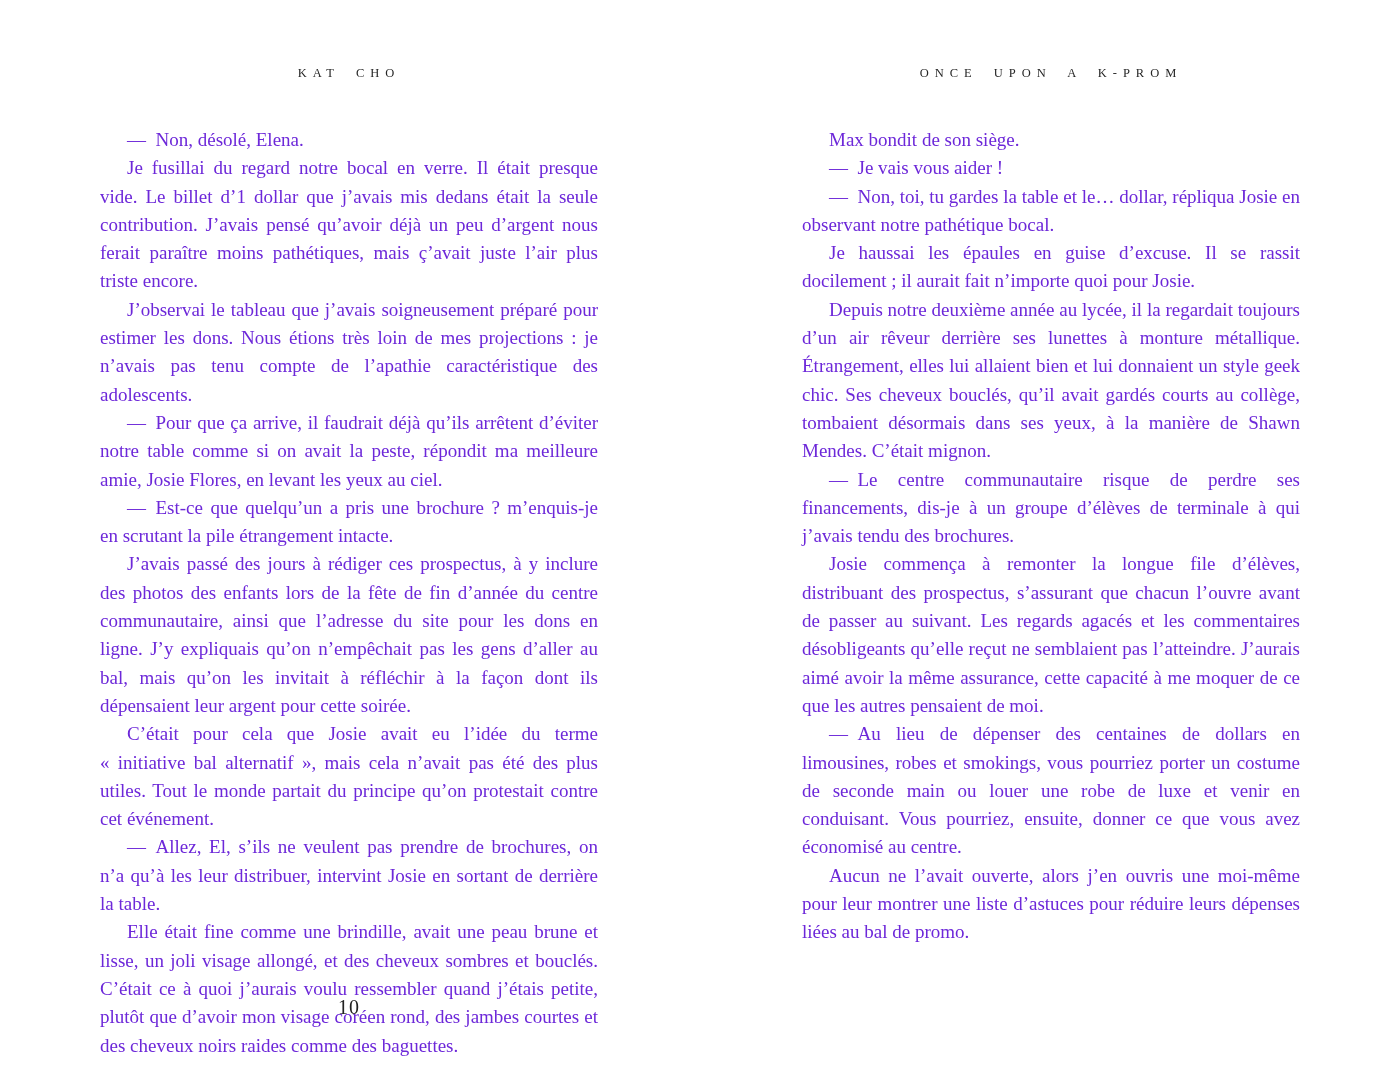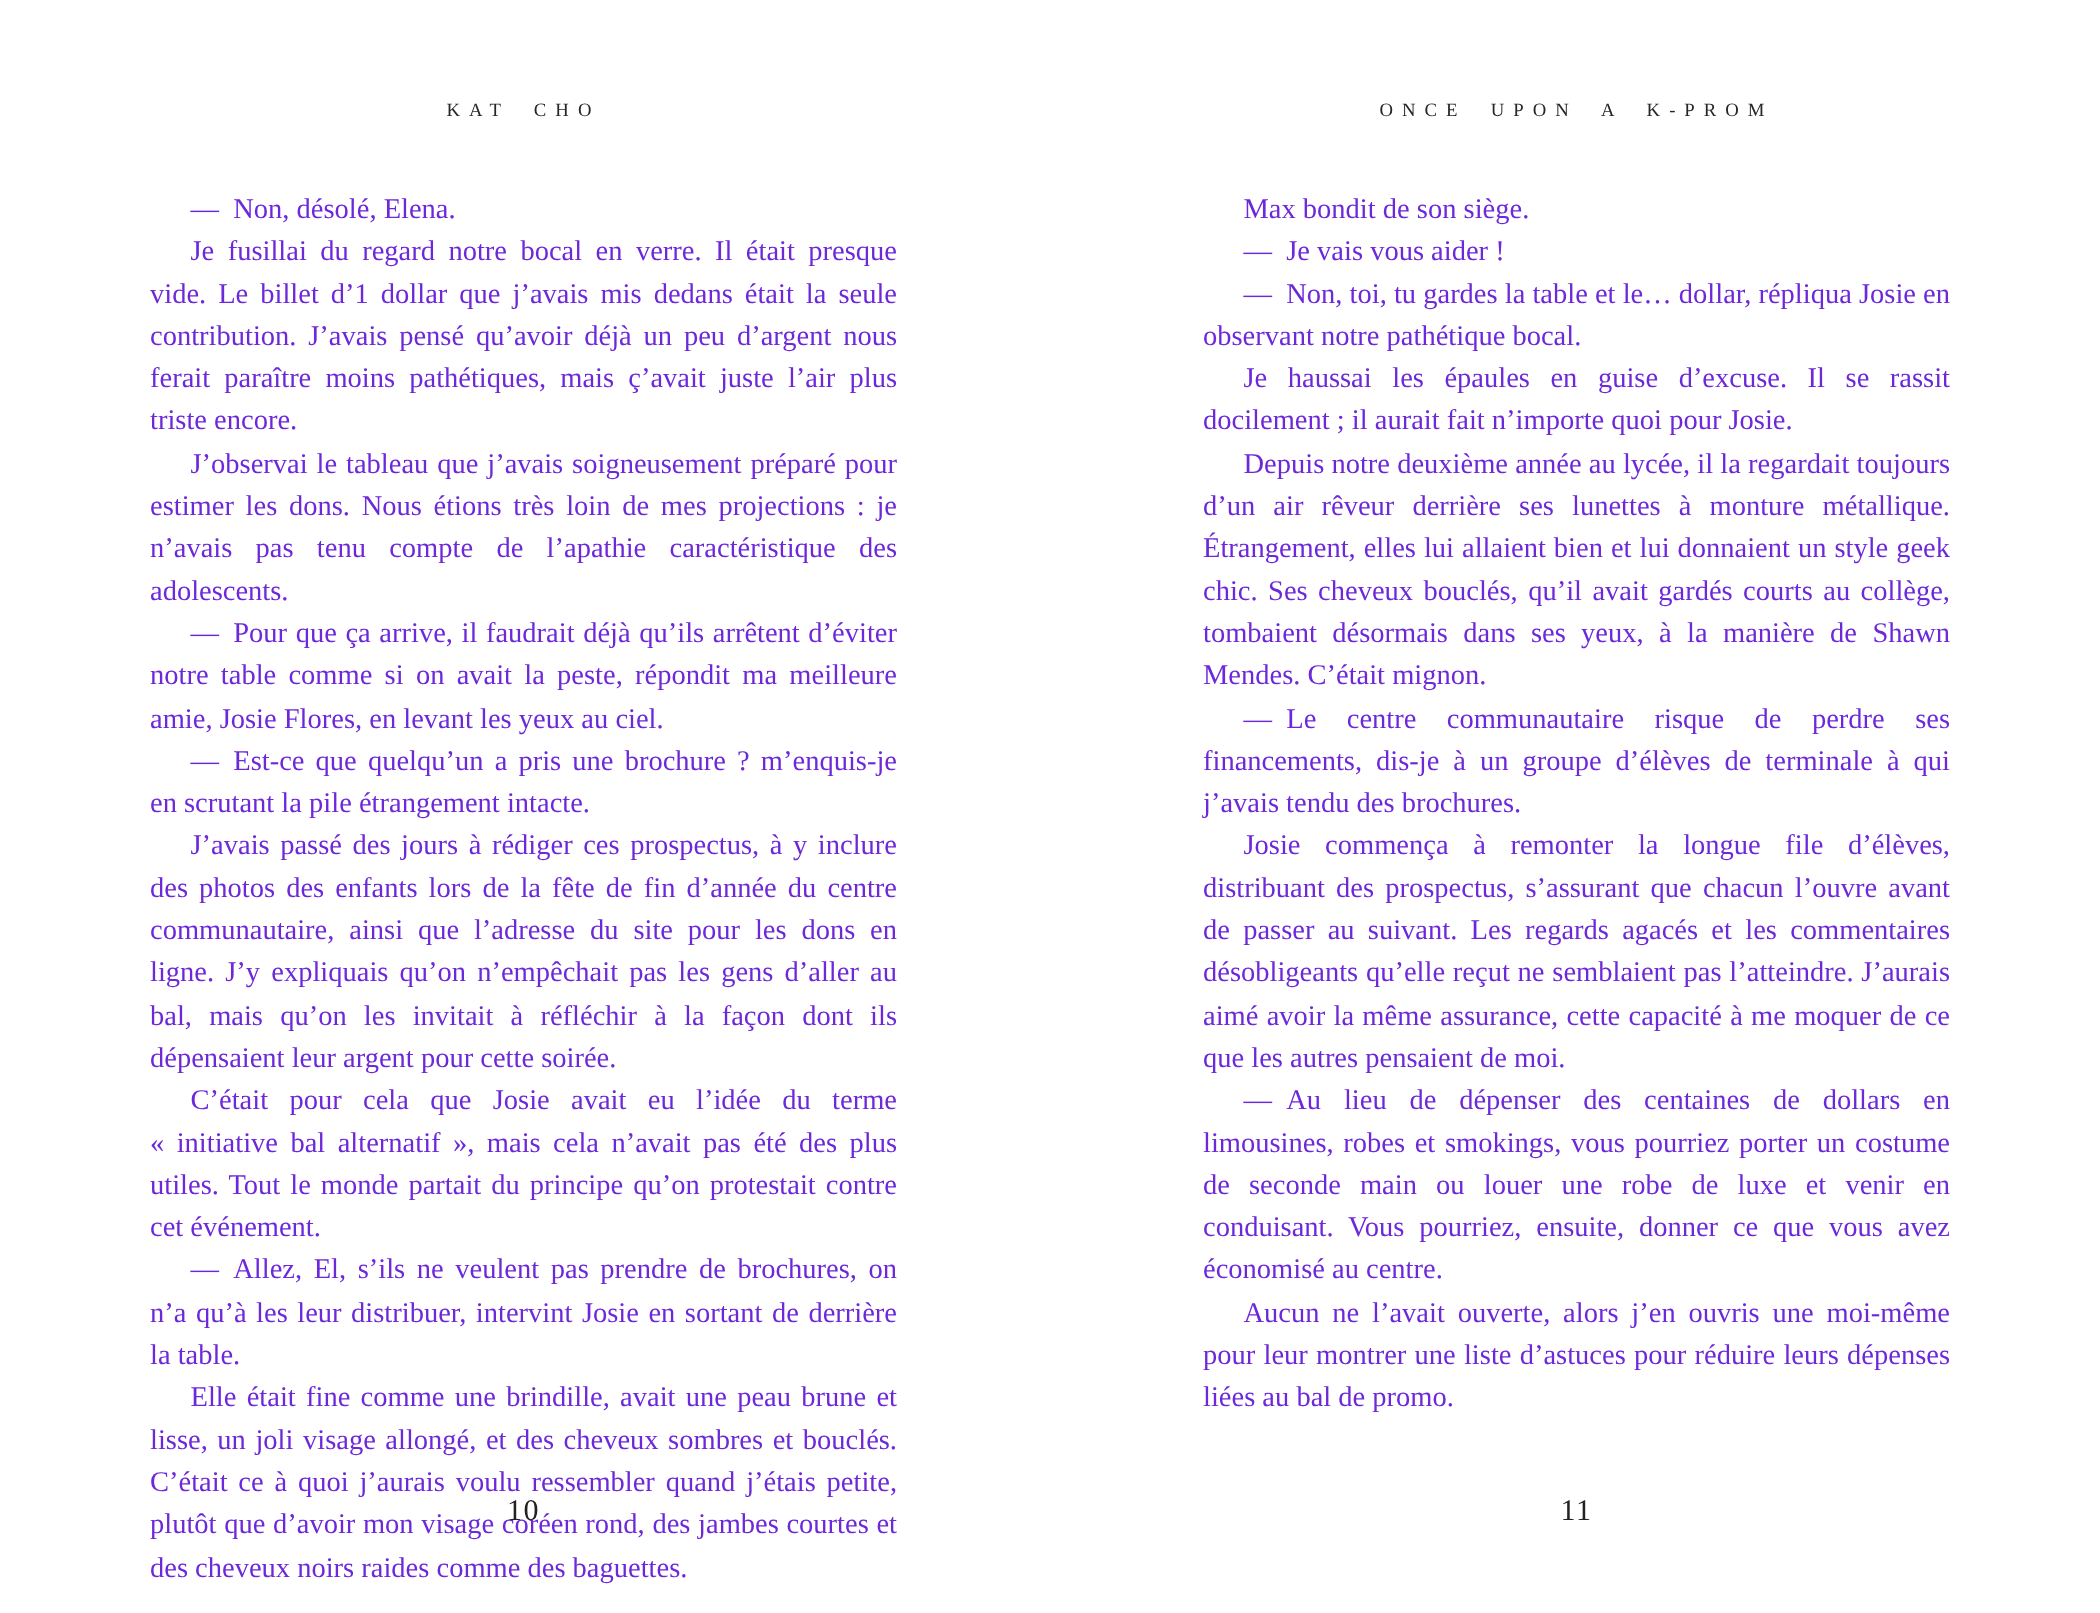--- a/index.html
+++ b/index.html
@@ -93,16 +93,15 @@
         <p class="para">Max bondit de son siège.</p>
         <p class="para">— Je vais vous aider&nbsp;!</p>
         <p class="para">— Non, toi, tu gardes la table et le… dollar, répliqua Josie en observant notre pathétique bocal.</p>
         <p class="para">Je haussai les épaules en guise d’excuse. Il se rassit docilement&nbsp;; il aurait fait n’importe quoi pour Josie.</p>
         <p class="para">Depuis notre deuxième année au lycée, il la regardait toujours d’un air rêveur derrière ses lunettes à monture métallique. Étrangement, elles lui allaient bien et lui donnaient un style geek chic. Ses cheveux bouclés, qu’il avait gardés courts au collège, tombaient désormais dans ses yeux, à la manière de Shawn Mendes. C’était mignon.</p>
         <p class="para">— Le centre communautaire risque de perdre ses financements, dis-je à un groupe d’élèves de terminale à qui j’avais tendu des brochures.</p>
         <p class="para">Josie commença à remonter la longue file d’élèves, distribuant des prospectus, s’assurant que chacun l’ouvre avant de passer au suivant. Les regards agacés et les commentaires désobligeants qu’elle reçut ne semblaient pas l’atteindre. J’aurais aimé avoir la même assurance, cette capacité à me moquer de ce que les autres pensaient de moi.</p>
         <p class="para">— Au lieu de dépenser des centaines de dollars en limousines, robes et smokings, vous pourriez porter un costume de seconde main ou louer une robe de luxe et venir en conduisant. Vous pourriez, ensuite, donner ce que vous avez économisé au centre.</p>
         <p class="para">Aucun ne l’avait ouverte, alors j’en ouvris une moi-même pour leur montrer une liste d’astuces pour réduire leurs dépenses liées au bal de promo.</p>
       </div>
-    <footer class="folio">11</footer>
   </section>
 
 </div>
 
 </body></html>

